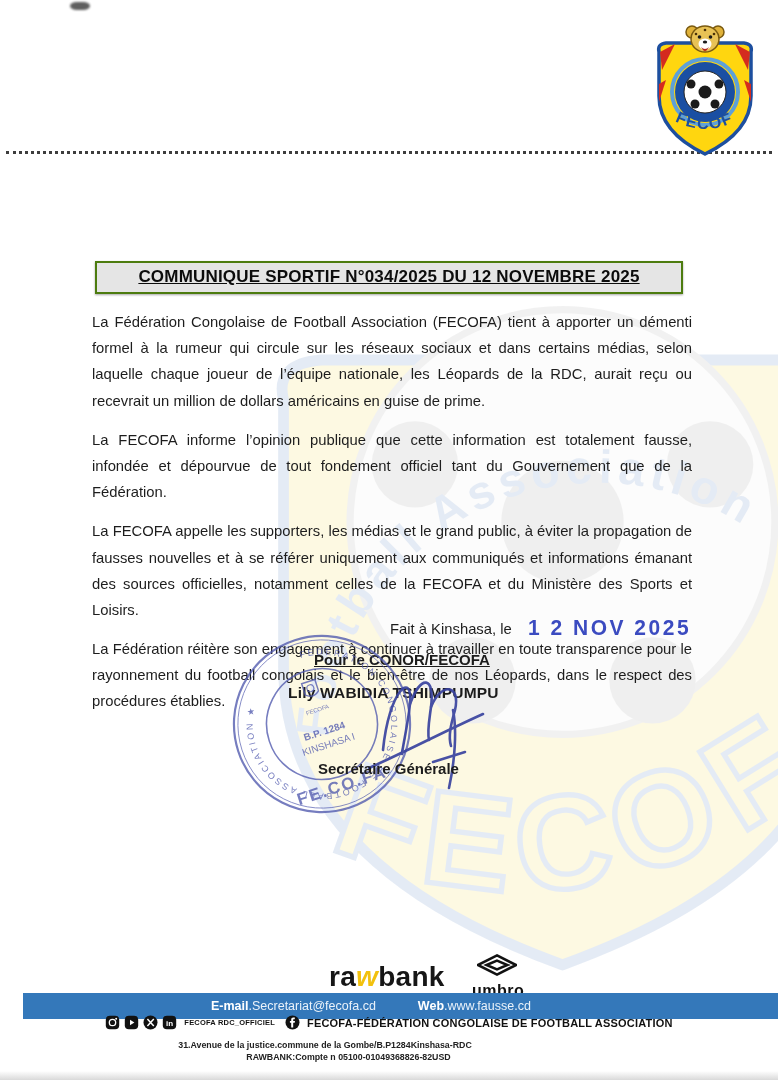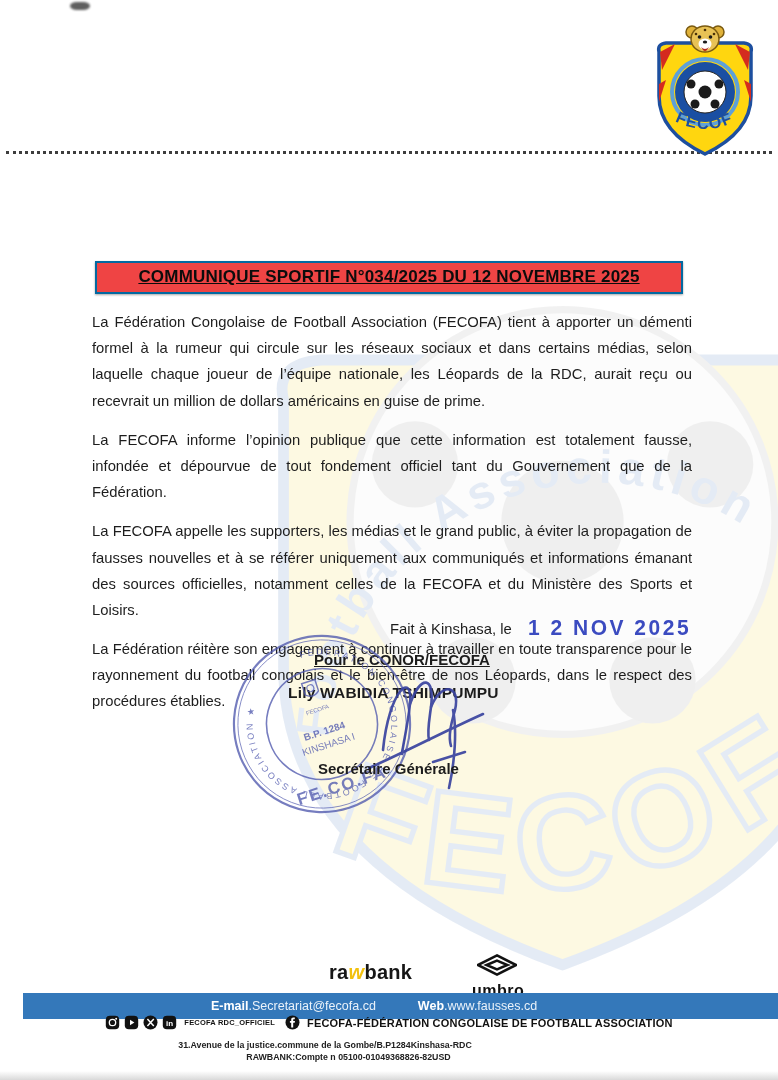--- a/index.html
+++ b/index.html
@@ -14,36 +14,36 @@
   
   #header-text{top:56px;left:120px;width:590px;text-align:center;}
   #header-title{font-size:17px;font-weight:700;color:#3277b5;letter-spacing:.3px;margin:0;}
   #header-subtitle{font-size:11px;color:#6b6b6b;margin-top:9px;letter-spacing:.2px;}
   #header-committee{font-size:13.5px;font-weight:700;color:#151515;margin-top:10px;letter-spacing:.4px;}
   #crest{top:22px;left:644px;width:122px;height:138px;z-index:3;}
   #dotline{top:151px;left:6px;width:766px;height:0;border-top:3px dotted #3d3d3d;z-index:2;}
   
   #watermark{top:252px;left:195px;width:735px;height:720px;opacity:.13;z-index:0;pointer-events:none;}
   
-  #title-bar{top:261px;left:95px;width:584px;background:#ef4444;border:2px solid #0369a1;
+  #title-bar{top:261px;left:95px;width:584px;background:#e5e5e5;border:2px solid #4d7c0f;
     text-align:center;padding:4px 0 5px 0;z-index:1;box-shadow:0 1px 2px rgba(0,0,0,.35);}
   #title-bar span{font-size:17px;font-weight:700;color:#0c0c0c;text-decoration:underline;letter-spacing:.2px;}
   #body-text{top:309px;left:92px;width:600px;z-index:1;}
   #body-text p{font-size:14.8px;line-height:1.77;text-align:justify;margin:0 0 13px 0;color:#1d1d1d;}
   
   #dateline{top:621px;left:390px;font-size:14.8px;z-index:1;}
   #date-stamp{top:615px;left:528px;font-size:21px;font-weight:700;color:#3b4bc0;letter-spacing:2.5px;
     transform:scaleY(1.08);z-index:2;}
   #on-behalf{top:651px;left:314px;font-size:15px;font-weight:700;text-decoration:underline;z-index:2;}
   #signatory-name{top:684px;left:288px;font-size:15.5px;font-weight:700;letter-spacing:.2px;z-index:2;}
   #signatory-title{top:760px;left:318px;font-size:15px;font-weight:700;z-index:3;}
   #stamp{top:630px;left:228px;width:188px;height:188px;opacity:.78;z-index:2;}
   #signature{top:650px;left:365px;width:140px;height:145px;z-index:2;}
   
-  #rawbank{top:961px;left:329px;font-size:20px;font-weight:700;color:#161616;z-index:1;letter-spacing:.3px;}
+  #rawbank{top:961px;left:329px;font-size:28px;font-weight:700;color:#161616;z-index:1;letter-spacing:.3px;}
   #rawbank .w{color:#f2c10e;font-style:italic;}
   #umbro{top:953px;left:472px;width:50px;text-align:center;z-index:1;}
   #umbro .umbro-word{font-size:16px;font-weight:700;color:#111;letter-spacing:.5px;margin-top:1px;}
   
   #contact-bar{top:993px;left:23px;width:755px;height:26px;background:#3478ba;z-index:1;
     display:flex;align-items:center;padding-left:188px;box-sizing:border-box;gap:42px;}
   #contact-bar .pair{font-size:12.5px;color:#eaf2fa;}
   #contact-bar .lbl{font-weight:700;color:#ffffff;}
   #social-row{top:1015px;left:0;width:778px;display:flex;justify-content:center;align-items:center;gap:4px;z-index:1;}
   #social-row .icn{display:inline-block;}
@@ -175,21 +175,21 @@
       <path d="M23,7 L35,12 L23,17 L11,12 Z" fill="none" stroke="#111" stroke-width="3"></path>
     </svg>
     <div class="umbro-word">umbro</div>
   </div>
 
   <div id="contact-bar" class="abs">
     <div class="pair">
       <span class="lbl">E-mail</span><span>.Secretariat@fecofa.cd</span>
     </div>
     <div class="pair">
-      <span class="lbl">Web</span><span>.www.fausses.cd</span>
+      <span class="lbl">Web</span><span>.www.fausse.cd</span>
     </div>
   </div>
 
   <div id="social-row" class="abs">
     <svg class="icn" width="15" height="15" viewBox="0 0 15 15">
       <rect x="0.8" y="0.8" width="13.4" height="13.4" rx="4" fill="#111"></rect>
       <circle cx="7.5" cy="7.5" r="3.2" fill="none" stroke="#fff" stroke-width="1.3"></circle>
       <circle cx="11.2" cy="3.8" r="1" fill="#fff"></circle>
     </svg>
     <svg class="icn" width="15" height="15" viewBox="0 0 15 15">

